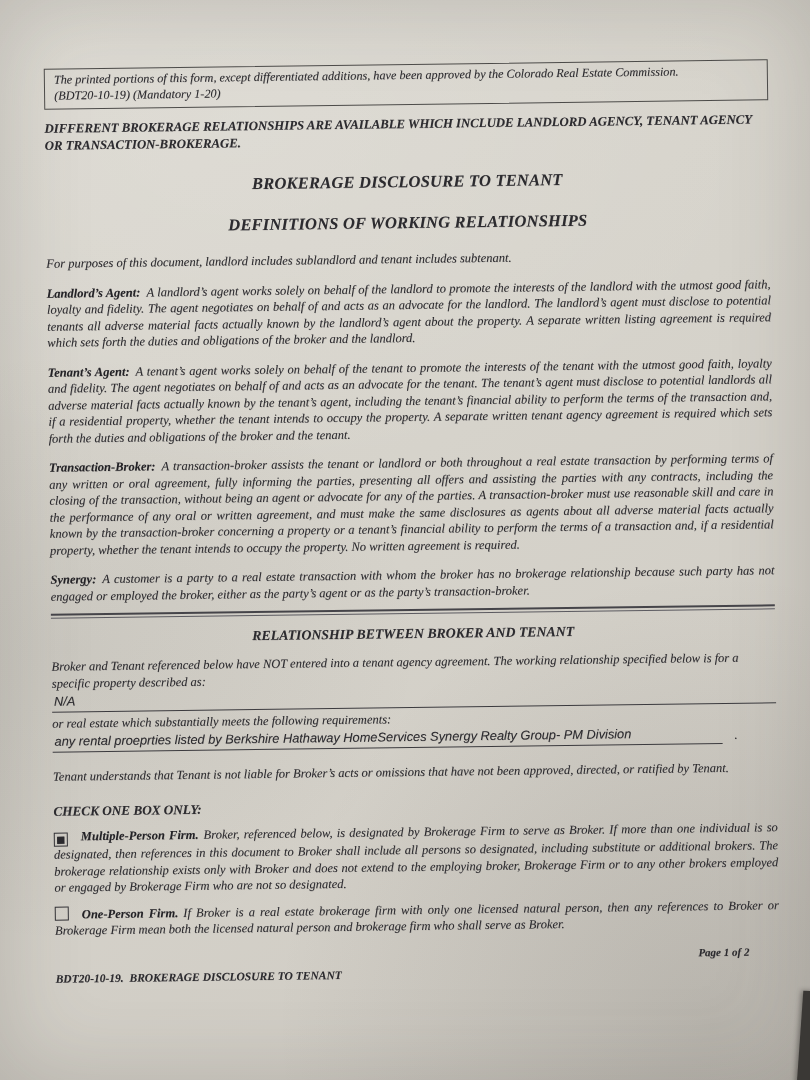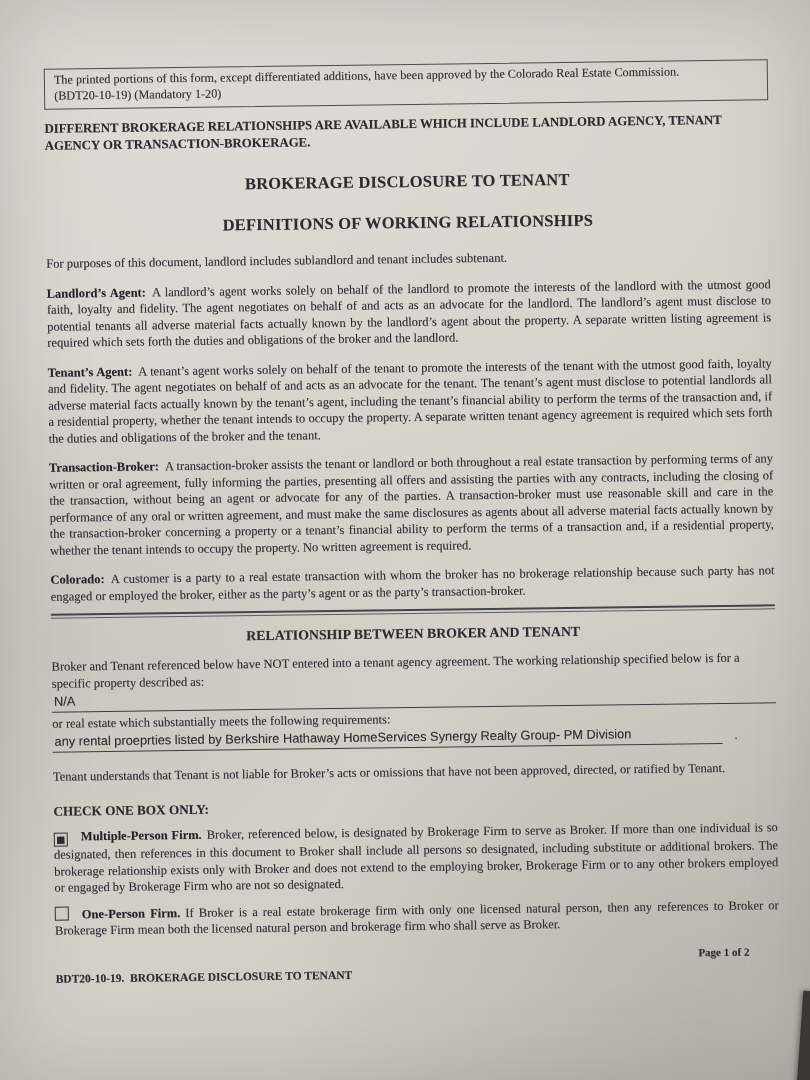--- a/index.html
+++ b/index.html
@@ -9,20 +9,21 @@
     font-family:"Liberation Serif", serif;
   }
   .paper{
     position:absolute;inset:0;
     background:
       radial-gradient(ellipse 120% 60% at 30% 12%, rgba(255,255,255,0.12), rgba(255,255,255,0) 55%),
       radial-gradient(ellipse 90% 70% at 88% 95%, rgba(40,38,34,0.14), rgba(40,38,34,0) 60%),
       radial-gradient(ellipse 80% 50% at 8% 60%, rgba(60,58,54,0.08), rgba(60,58,54,0) 55%),
       linear-gradient(148deg,#dbd8d0 0%,#d6d3cb 45%,#cecac2 100%);
     box-shadow: inset 0 0 90px rgba(70,66,60,0.22);
+    font-style: italic;
   }
   .edge-dark{
     position:absolute;right:-4px;bottom:-6px;width:14px;height:95px;
     background:#3937345;background:#3a3835;
     transform:rotate(4deg);
     box-shadow:-2px 0 5px rgba(40,38,35,0.45);
   }
   .content{
     position:absolute;left:48px;top:0;width:724px;
     transform:rotate(-0.75deg);transform-origin:50% 40%;
@@ -86,21 +87,21 @@
     <p class="def">
       <b>Landlord’s Agent:</b><span>A landlord’s agent works solely on behalf of the landlord to promote the interests of the landlord with the utmost good faith, loyalty and fidelity. The agent negotiates on behalf of and acts as an advocate for the landlord. The landlord’s agent must disclose to potential tenants all adverse material facts actually known by the landlord’s agent about the property. A separate written listing agreement is required which sets forth the duties and obligations of the broker and the landlord.</span>
     </p>
     <p class="def">
       <b>Tenant’s Agent:</b><span>A tenant’s agent works solely on behalf of the tenant to promote the interests of the tenant with the utmost good faith, loyalty and fidelity. The agent negotiates on behalf of and acts as an advocate for the tenant. The tenant’s agent must disclose to potential landlords all adverse material facts actually known by the tenant’s agent, including the tenant’s financial ability to perform the terms of the transaction and, if a residential property, whether the tenant intends to occupy the property. A separate written tenant agency agreement is required which sets forth the duties and obligations of the broker and the tenant.</span>
     </p>
     <p class="def">
       <b>Transaction-Broker:</b><span>A transaction-broker assists the tenant or landlord or both throughout a real estate transaction by performing terms of any written or oral agreement, fully informing the parties, presenting all offers and assisting the parties with any contracts, including the closing of the transaction, without being an agent or advocate for any of the parties. A transaction-broker must use reasonable skill and care in the performance of any oral or written agreement, and must make the same disclosures as agents about all adverse material facts actually known by the transaction-broker concerning a property or a tenant’s financial ability to perform the terms of a transaction and, if a residential property, whether the tenant intends to occupy the property. No written agreement is required.</span>
     </p>
     <p class="def">
-      <b>Colorado:</b><span>A customer is a party to a real estate transaction with whom the broker has no brokerage relationship because such party has not engaged or employed the broker, either as the party’s agent or as the party’s transaction-broker.</span>
+      <b>Synergy:</b><span>A customer is a party to a real estate transaction with whom the broker has no brokerage relationship because such party has not engaged or employed the broker, either as the party’s agent or as the party’s transaction-broker.</span>
     </p>
 
     <div class="double-rule"></div>
 
     <h2 class="rel-heading">RELATIONSHIP BETWEEN BROKER AND TENANT</h2>
 
     <p class="intro">Broker and Tenant referenced below have NOT entered into a tenant agency agreement. The working relationship specified below is for a specific property described as:</p>
 
     <div class="fill-line">
       <span>N/A</span>

